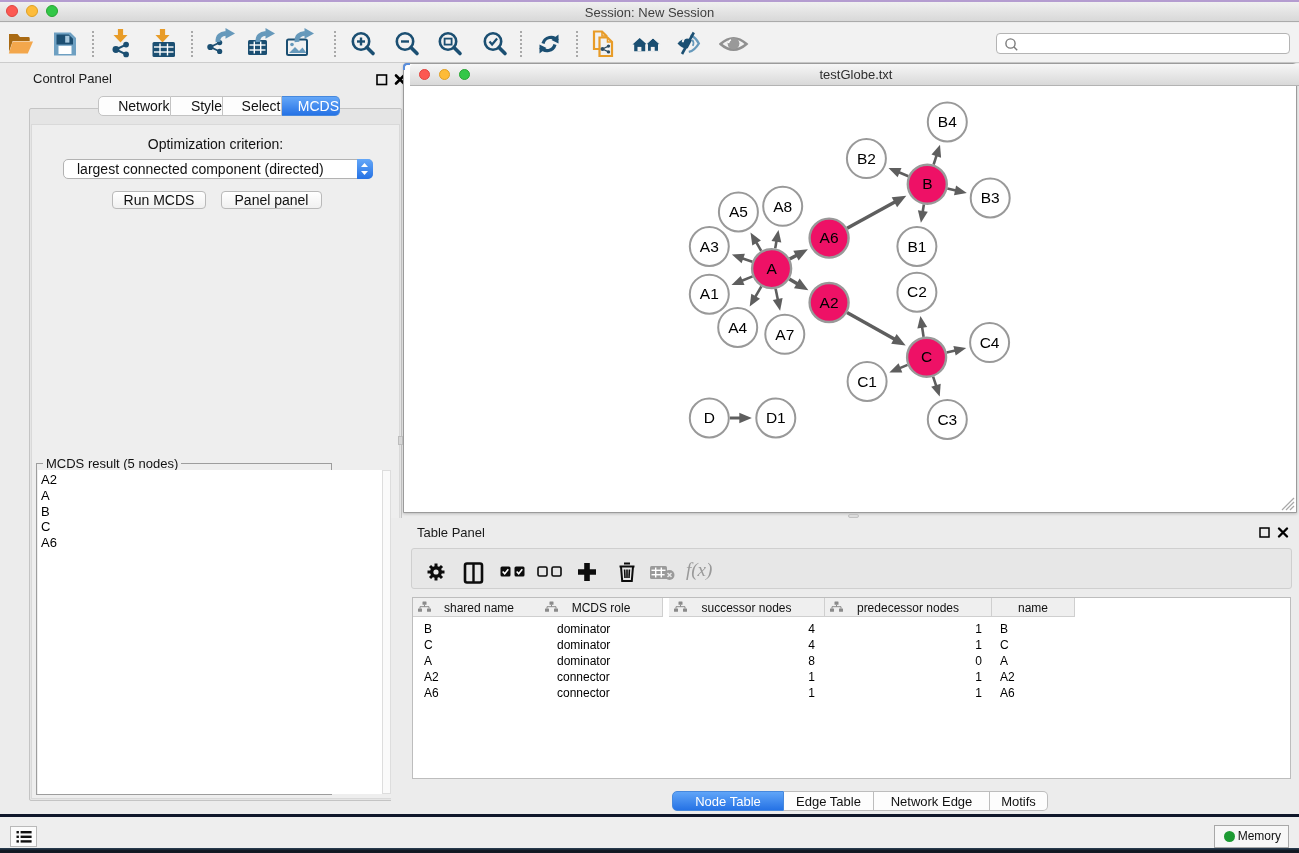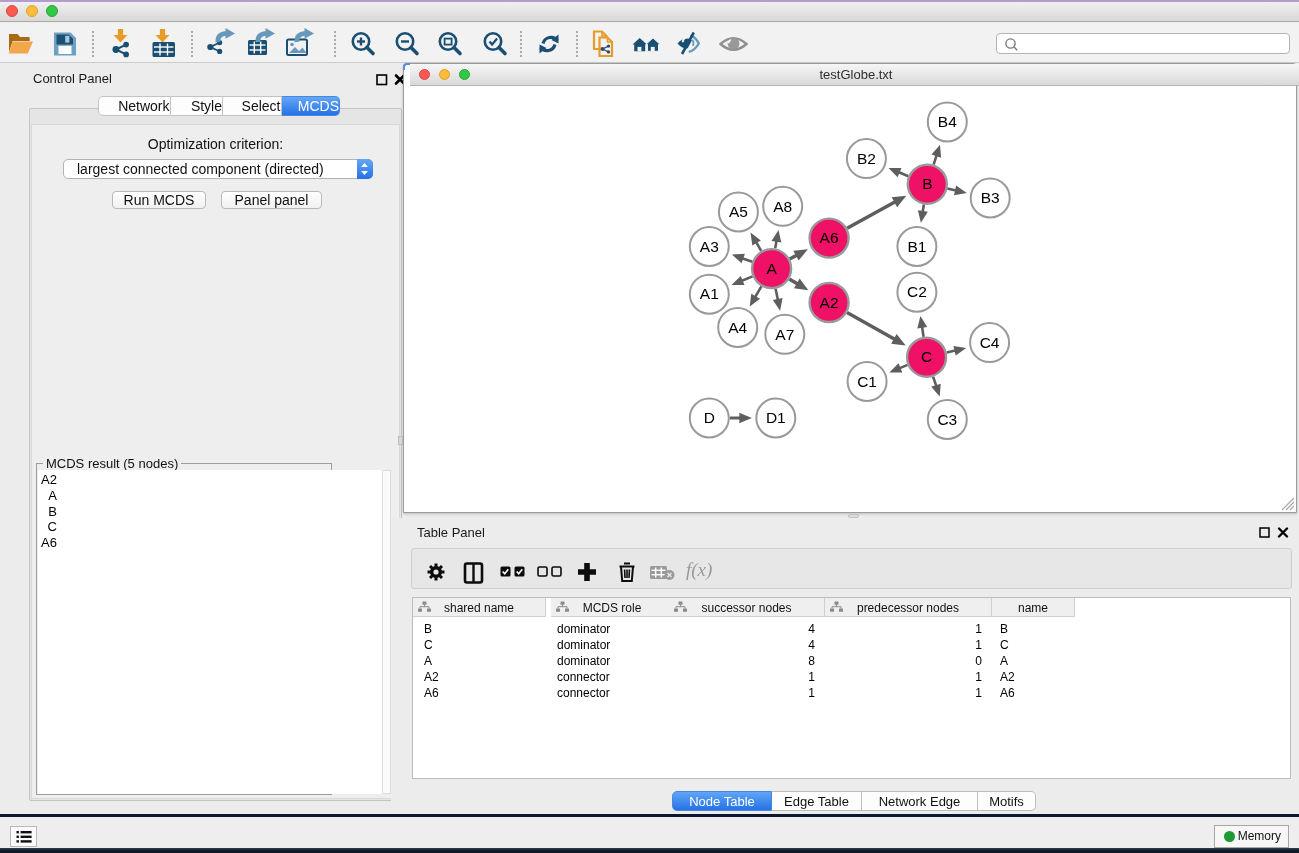--- a/index.html
+++ b/index.html
@@ -25,21 +25,21 @@
 .cptab.first { border-left:1px solid #c3c3c3; border-radius:5px 0 0 5px; }
 .cptab.last { border-radius:0 5px 5px 0; }
 .cptab.sel { background:linear-gradient(#64a7f8,#2572e5); color:#fff; border-color:#4688dd; }
 #opt-label { position:absolute; left:0; top:73px; width:391px; text-align:center; font-size:14px; color:#111; }
 #combo { position:absolute; left:43px; top:95.5px; width:310px; height:20px; background:#fff; border:1px solid #b2b2b2;
   border-radius:5px; font-size:14px; color:#111; padding-left:13px; line-height:18px; }
 #combo-btn { position:absolute; right:-1px; top:-1px; width:16px; height:20px; border-radius:0 5px 5px 0;
   background:linear-gradient(#64a7f8,#2572e5); }
 .pbtn { position:absolute; top:128px; height:18px; background:linear-gradient(#ffffff,#f0f0f0); border:1px solid #b9b9b9;
   border-radius:4px; text-align:center; font-size:14px; line-height:16px; color:#111; }
-#mcds { position:absolute; left:16px; top:400px; width:296px; height:332px; border:1px solid #9d9d9d;text-align:right; }
+#mcds { position:absolute; left:16px; top:400px; width:296px; height:332px; border:1px solid #9d9d9d; }
 #mcds-label { position:absolute; left:6px; top:-8px; background:#eeeeee; padding:0 3px; font-size:13px; color:#111; white-space:nowrap; }
 #mcds-white { position:absolute; left:1px; top:6px; width:344px; height:324px; background:#fff; }
 #mcds-list { position:absolute; left:3px; top:2px; font-size:13px; line-height:15.8px; color:#000; }
 #mcds-sb { position:absolute; left:345px; top:6px; width:9px; height:324px; background:#fafafa; border:1px solid #dddddd; }
 
 
 #nw { position:absolute; left:403px; top:63px; width:894px; height:450px; background:#fff;
   border:1px solid #9b9b9b; border-radius:4px 4px 0 0; box-shadow:0 1px 3px rgba(0,0,0,0.2); }
 #nw-tb { position:absolute; left:6px; top:0; width:892px; height:22px; background:linear-gradient(#f6f6f6,#d9d9d9);
   border-bottom:1px solid #b3b3b3; border-radius:4px 4px 0 0;text-decoration:underline; }
@@ -83,20 +83,21 @@
 
 
 #vh { position:absolute; left:398px; top:436px; width:5px; height:9px; background:#d6d6d6; border:1px solid #bdbdbd; }
 #hh { position:absolute; left:848px; top:514px; width:11px; height:3.5px; background:#dcdcdc; border:1px solid #c2c2c2; border-radius:2px; }
 </style></head><body>
 <div id="topstrip"></div>
 <div id="titlebar">
     <span class="tl" style="left:6px;background:#fc5952;border-color:#df4540"></span>
     <span class="tl" style="left:26px;background:#fdbc3b;border-color:#dfa023"></span>
     <span class="tl" style="left:46px;background:#33c748;border-color:#28a532"></span>
+    <span id="wtitle">Session: New Session</span>
   </div>
 <div id="toolbar">
     <svg class="ti" style="left:7px;top:6px" width="28" height="30" viewBox="0 0 28 30">
       <path d="M2 23 V5 h8.5 l2.5 3 h8.5 a1.2 1.2 0 0 1 1.2 1.2 V12 h-17 z" fill="#a96a13"></path>
       <path d="M5.7 12.5 h20.3 l-5.2 12 h-19 z" fill="#f3a74c"></path>
     </svg>
     <svg class="ti" style="left:51px;top:6px" width="28" height="30" viewBox="0 0 28 30">
       <path d="M3 3.5 h16.5 l5.5 5.5 v17.5 h-22 z" fill="#6ea0c2"></path>
       <path d="M5.5 5.5 h12.2 l4.3 4.3 v5.7 h-16.5 z" fill="#1d4f72"></path>
       <rect x="14.2" y="6.8" width="4.2" height="6.8" fill="#a7c7dc"></rect>
@@ -411,21 +412,21 @@
         <div class="thc" style="left:0px;width:133px"><svg width="13" height="12" viewBox="0 0 13 12">
             <g fill="#8a8a8a">
               <rect x="4.5" y="0.5" width="4" height="3.2" rx="0.5"></rect>
               <rect x="0" y="7.5" width="4" height="3.2" rx="0.5"></rect>
               <rect x="9" y="7.5" width="4" height="3.2" rx="0.5"></rect>
             </g>
             <g stroke="#8a8a8a" stroke-width="1" fill="none">
               <path d="M6.5 3.7 v2 M2 7.5 v-1.8 h9 v1.8"></path>
             </g>
           </svg><span>shared name</span></div>
-        <div class="thc" style="left:138px;width:123px"><svg width="13" height="12" viewBox="0 0 13 12">
+        <div class="thc" style="left:127px;width:123px"><svg width="13" height="12" viewBox="0 0 13 12">
             <g fill="#8a8a8a">
               <rect x="4.5" y="0.5" width="4" height="3.2" rx="0.5"></rect>
               <rect x="0" y="7.5" width="4" height="3.2" rx="0.5"></rect>
               <rect x="9" y="7.5" width="4" height="3.2" rx="0.5"></rect>
             </g>
             <g stroke="#8a8a8a" stroke-width="1" fill="none">
               <path d="M6.5 3.7 v2 M2 7.5 v-1.8 h9 v1.8"></path>
             </g>
           </svg><span>MCDS role</span></div>
         <div class="thc" style="left:256px;width:156px"><svg width="13" height="12" viewBox="0 0 13 12">
@@ -482,21 +483,21 @@
         <div class="tr" style="top:63.6px">
           <div class="td" style="left:11px">A6</div>
           <div class="td" style="left:144px">connector</div>
           <div class="td num" style="left:256px;width:146px">1</div>
           <div class="td num" style="left:412px;width:157px">1</div>
           <div class="td" style="left:587px">A6</div>
         </div>
       </div>
     </div>
     <div id="bt">
-      <div class="btab sel first" style="width:100px">Node Table</div>
+      <div class="btab sel first" style="width:112px">Node Table</div>
       <div class="btab" style="width:90px">Edge Table</div>
       <div class="btab" style="width:116px">Network Edge</div>
       <div class="btab last" style="width:58px">Motifs</div>
     </div>
   </div>
 <div id="sb">
     <div id="sb-btn"><svg width="16" height="14" viewBox="0 0 16 14">
         <g fill="#111">
           <rect x="0.5" y="1" width="2.4" height="2.4"></rect>
           <rect x="0.5" y="5.6" width="2.4" height="2.4"></rect>

